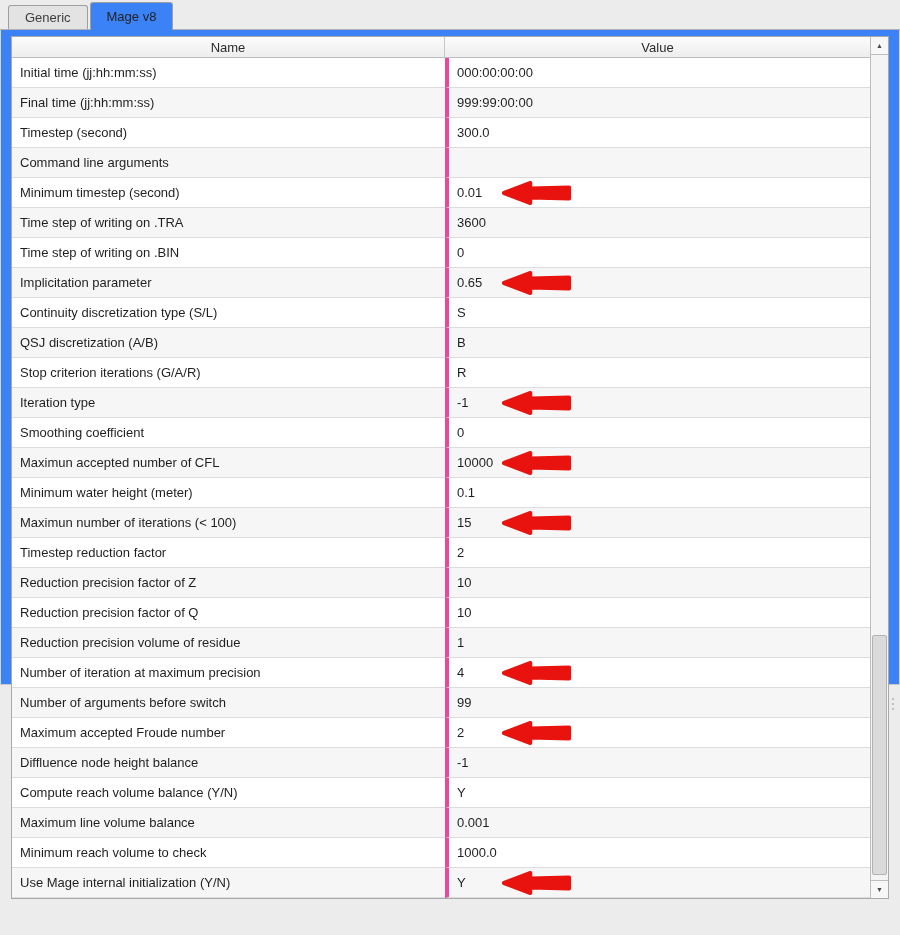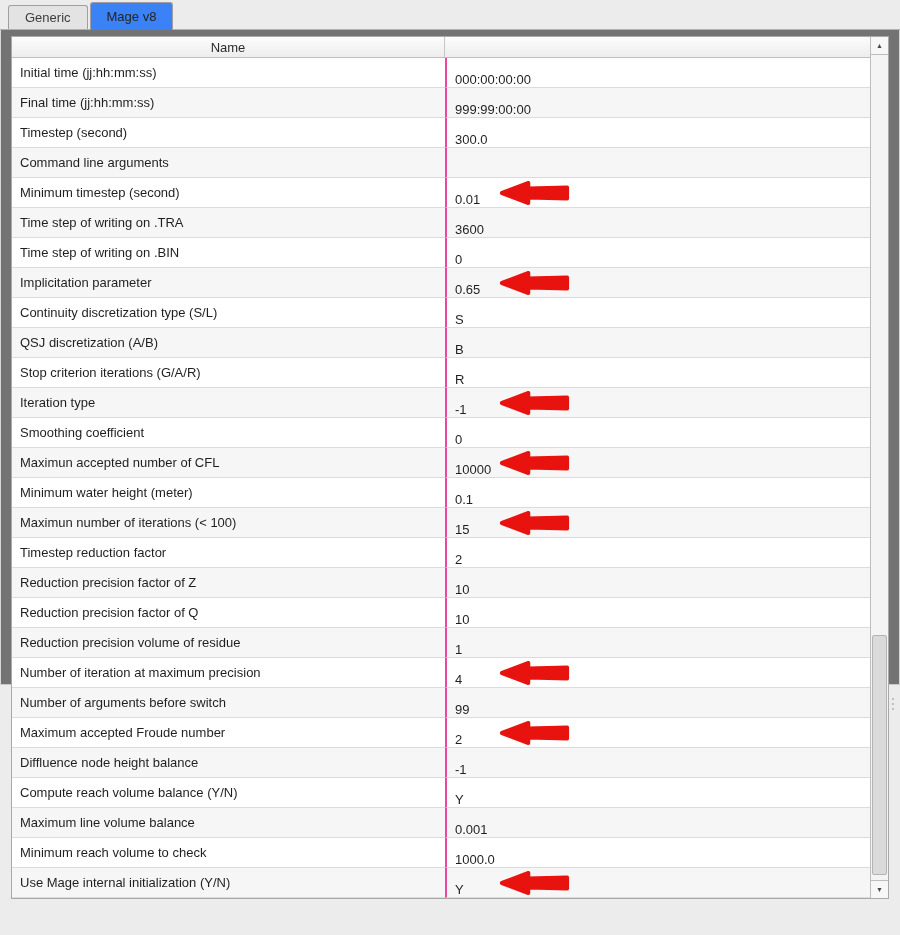--- a/index.html
+++ b/index.html
@@ -21,21 +21,21 @@
     padding:0 16px; display:flex; align-items:center; justify-content:flex-end;
     border:1px solid #9f9f9f; border-bottom:none;
     border-radius:3px 3px 0 0; cursor:default;
     margin-right:2px; white-space:nowrap;
   }
   .tab.inactive { height:24px; background:#e3e3e3; color:#3c3c3c; }
   .tab.active  { height:28px; background:#3b82f6; margin-bottom:-1px; z-index:3; }
 
   
   .panel {
-    height:655px; background:#737373;
+    height:655px; background:#3b82f6;
     border-left:1px solid #d6d6d6; border-right:1px solid #d6d6d6;
     border-bottom:1px solid #c9c9c9;
     padding:6px 10px 0 10px; position:relative; z-index:1;
   }
 
   
   .table-frame {
     height:863px; border:1px solid #a9a9a9; background:#ffffff;
     display:flex; flex-direction:row;
   }
@@ -53,21 +53,21 @@
 
   .rows { flex:1 1 auto; overflow:hidden; }
   .trow { display:flex; height:30px; background:#ffffff; }
   .trow.stripe { background:#f6f6f6; }
   .tcell {
     display:flex; align-items:center; height:100%;
     padding-left:8px; white-space:nowrap; overflow:hidden;
     border-bottom:1px solid #dcdcdc; color:#1f1f1f;
   }
   .tcell.name  { width:433px; }
-  .tcell.value { flex:1; border-left:2px solid #ec4899; position:relative;align-items:flex-end; }
+  .tcell.value { flex:1; border-left:4px solid #ec4899; position:relative; }
 
   .red-arrow {
     position:absolute; left:52px; top:50%; transform:translateY(-50%);
     width:72px; height:26px; display:none; pointer-events:none;
   }
   .trow[data-arrow="true"] .red-arrow { display:block; }
 
   
   .vscroll {
     flex:0 0 18px; width:18px; border-left:1px solid #bdbdbd;
@@ -100,20 +100,21 @@
   <div class="tab active">
     <span>Mage v8</span>
   </div>
 </div>
 
 <div class="panel">
   <div class="table-frame">
     <div class="table-main">
       <div class="header-row">
         <div class="header-cell name">Name</div>
+        <div class="header-cell value">Value</div>
       </div>
       <div class="rows" id="rows">
   <div class="trow" data-arrow="false">
     <div class="tcell name">Initial time (jj:hh:mm:ss)</div>
     <div class="tcell value">
       <span>000:00:00:00</span>
 
     </div>
   </div>
 

